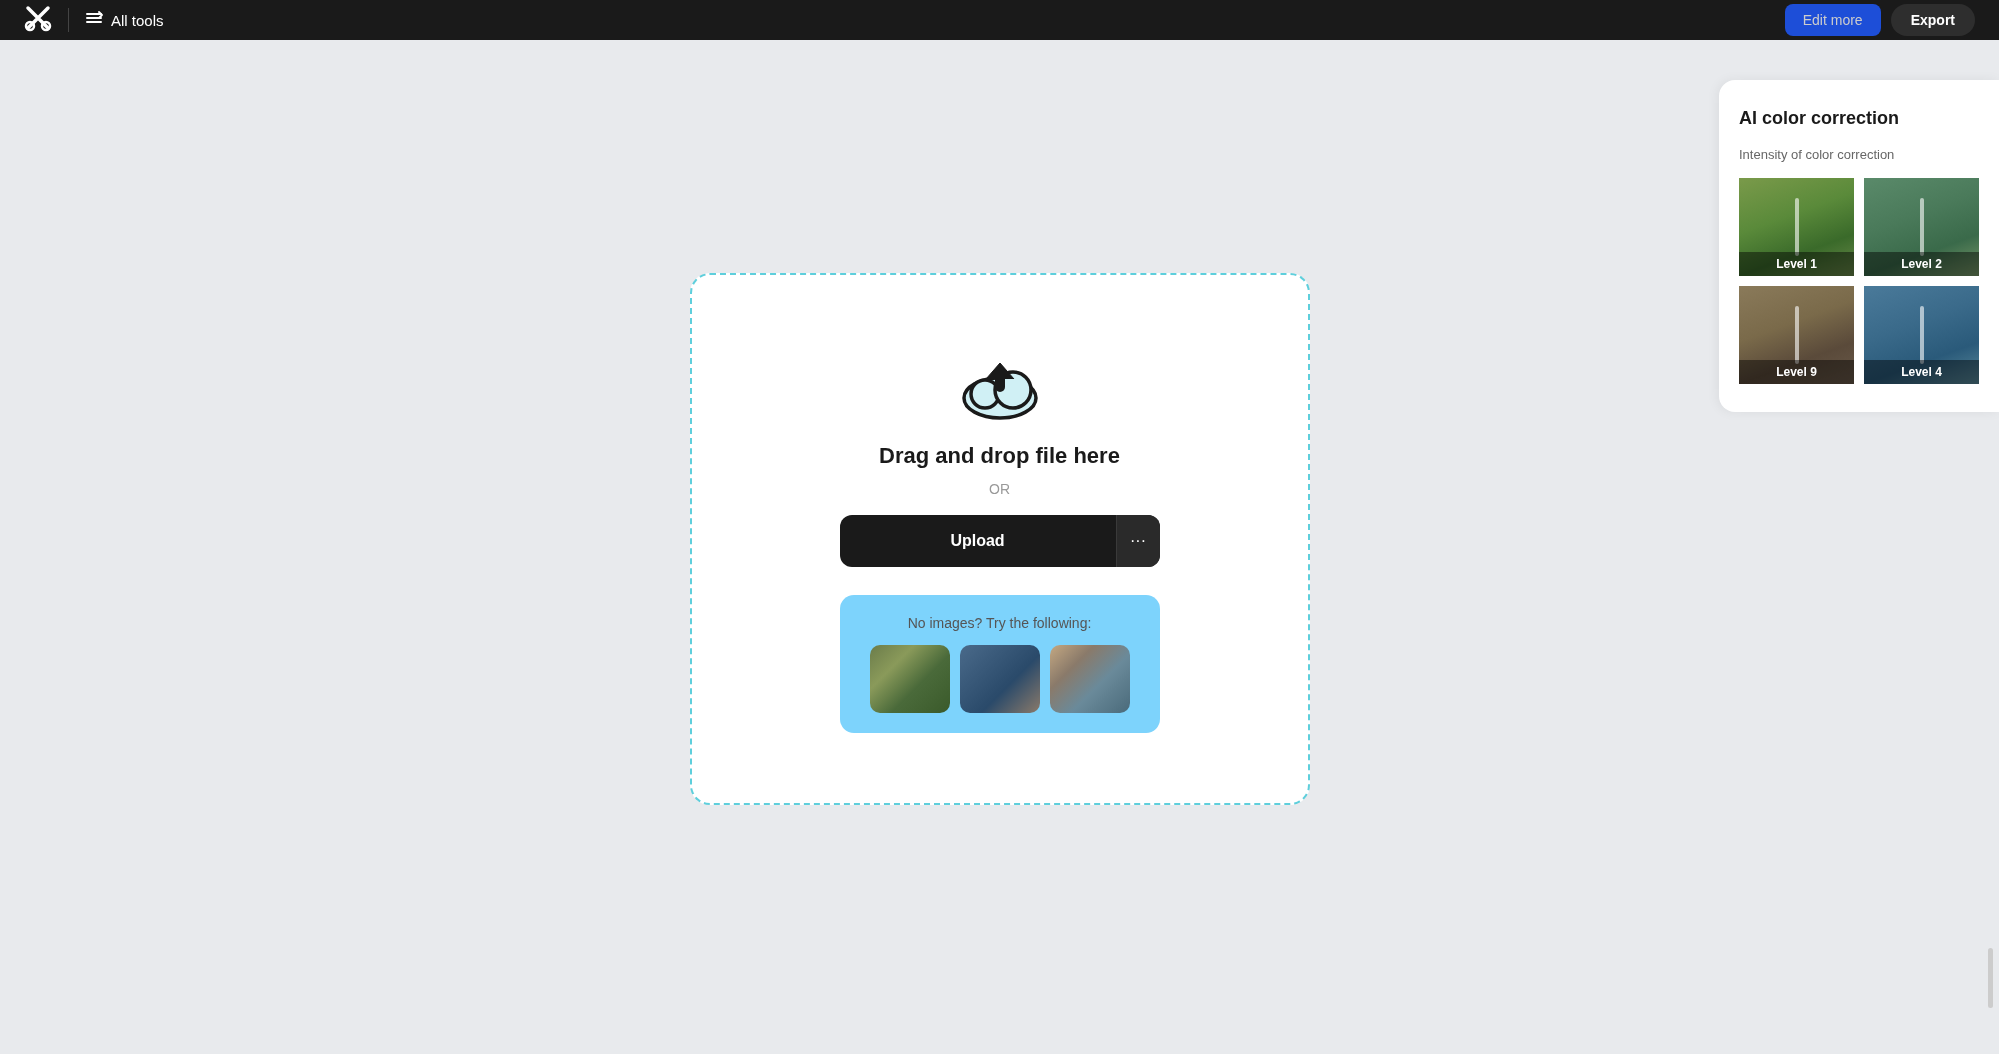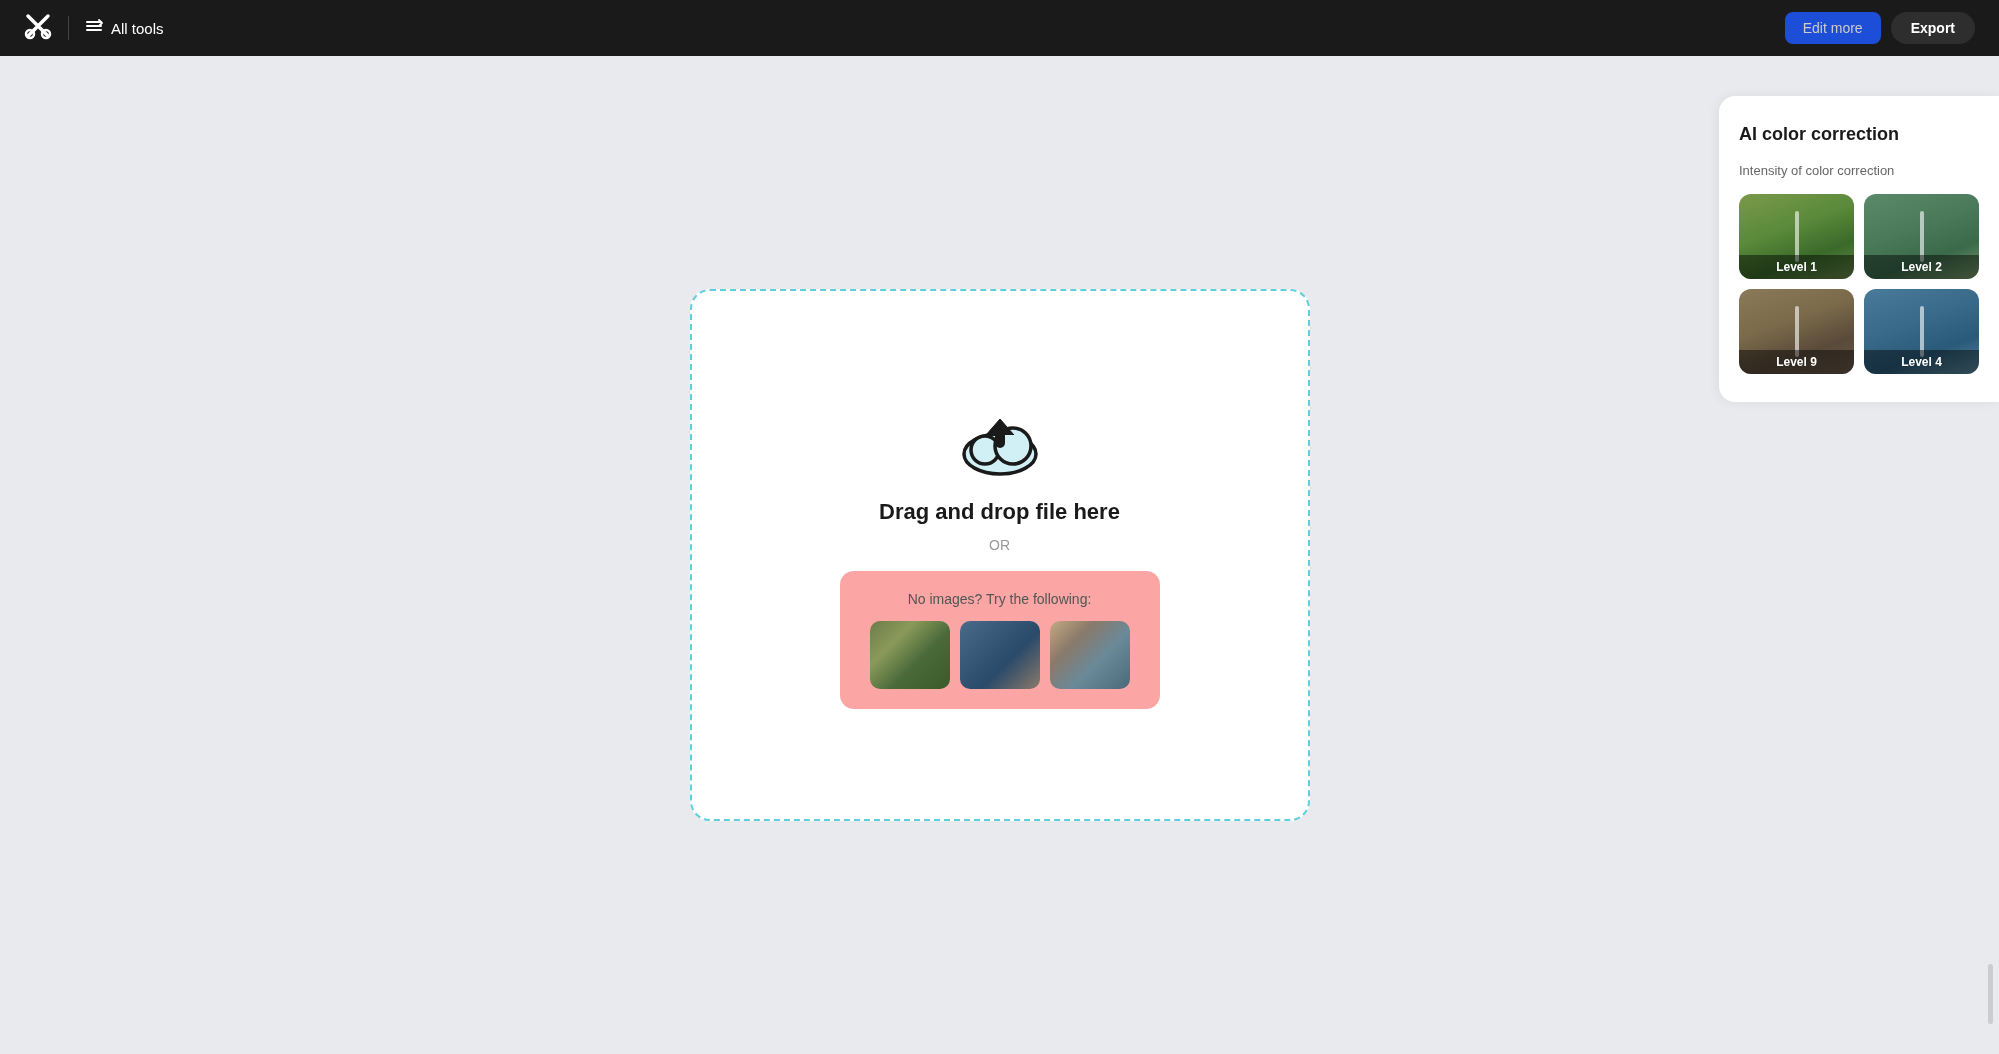--- a/index.html
+++ b/index.html
@@ -7,21 +7,21 @@
       width: 1999px;
       height: 1054px;
       background: #e8eaed;
       font-family: -apple-system, BlinkMacSystemFont, 'Segoe UI', sans-serif;
       overflow: hidden;
     }
 
     
     .topbar {
       width: 100%;
-      height: 56px;
+      height: 40px;
       background: #1a1a1a;
       display: flex;
       align-items: center;
       justify-content: space-between;
       padding: 0 24px;
     }
     .topbar-left {
       display: flex;
       align-items: center;
       gap: 16px;
@@ -152,21 +152,21 @@
       border-left: 1px solid #3a3a3a;
       display: flex;
       align-items: center;
       justify-content: center;
       color: white;
       font-size: 16px;
       cursor: pointer;
     }
 
     .no-images-box {
-      background: #fca5a5;
+      background: #7dd3fc;
       border-radius: 14px;
       padding: 20px 28px;
       width: 320px;
       display: flex;
       flex-direction: column;
       align-items: center;
       gap: 14px;
     }
     .no-images-text {
       font-size: 14px;
@@ -221,25 +221,25 @@
       margin-bottom: 16px;
     }
 
     .level-grid {
       display: grid;
       grid-template-columns: 1fr 1fr;
       gap: 10px;
     }
 
     .level-card {
-      border-radius: 12px;
+      border-radius: 0;
       overflow: hidden;
       position: relative;
       cursor: pointer;
-      height: 85px;
+      height: 98px;
     }
 
     .level-img-1 {
       background: linear-gradient(160deg, #7a9a4a 0%, #5a8a3a 40%, #3a6a2a 70%, #6a8a4a 100%);
       width: 100%;
       height: 100%;
     }
     .level-img-2 {
       background: linear-gradient(160deg, #5a8a6a 0%, #4a7a5a 40%, #3a6a4a 70%, #7a9a6a 100%);
       width: 100%;
@@ -332,20 +332,26 @@
         <ellipse cx="45" cy="52" rx="36" ry="20" fill="#d0f0f5" stroke="#1a1a1a" stroke-width="3.5"></ellipse>
         <circle cx="30" cy="48" r="14" fill="#d0f0f5" stroke="#1a1a1a" stroke-width="3.5"></circle>
         <circle cx="58" cy="44" r="18" fill="#d0f0f5" stroke="#1a1a1a" stroke-width="3.5"></circle>
         <rect x="40" y="20" width="10" height="26" rx="5" fill="#1a1a1a"></rect>
         <path d="M31 33l14-16 14 16" fill="#1a1a1a" stroke="#1a1a1a" stroke-width="1" stroke-linejoin="round"></path>
       </svg>
 
       <span class="drag-drop-text">Drag and drop file here</span>
       <span class="or-text">OR</span>
 
+      <div class="upload-btn-row">
+        <button class="upload-btn-main">Upload</button>
+        <div class="upload-btn-dots">
+          <span>···</span>
+        </div>
+      </div>
 
       <div class="no-images-box">
         <span class="no-images-text">No images? Try the following:</span>
         <div class="sample-images-row">
           <div class="sample-img sample-img-1"></div>
           <div class="sample-img sample-img-2"></div>
           <div class="sample-img sample-img-3"></div>
         </div>
       </div>
 

